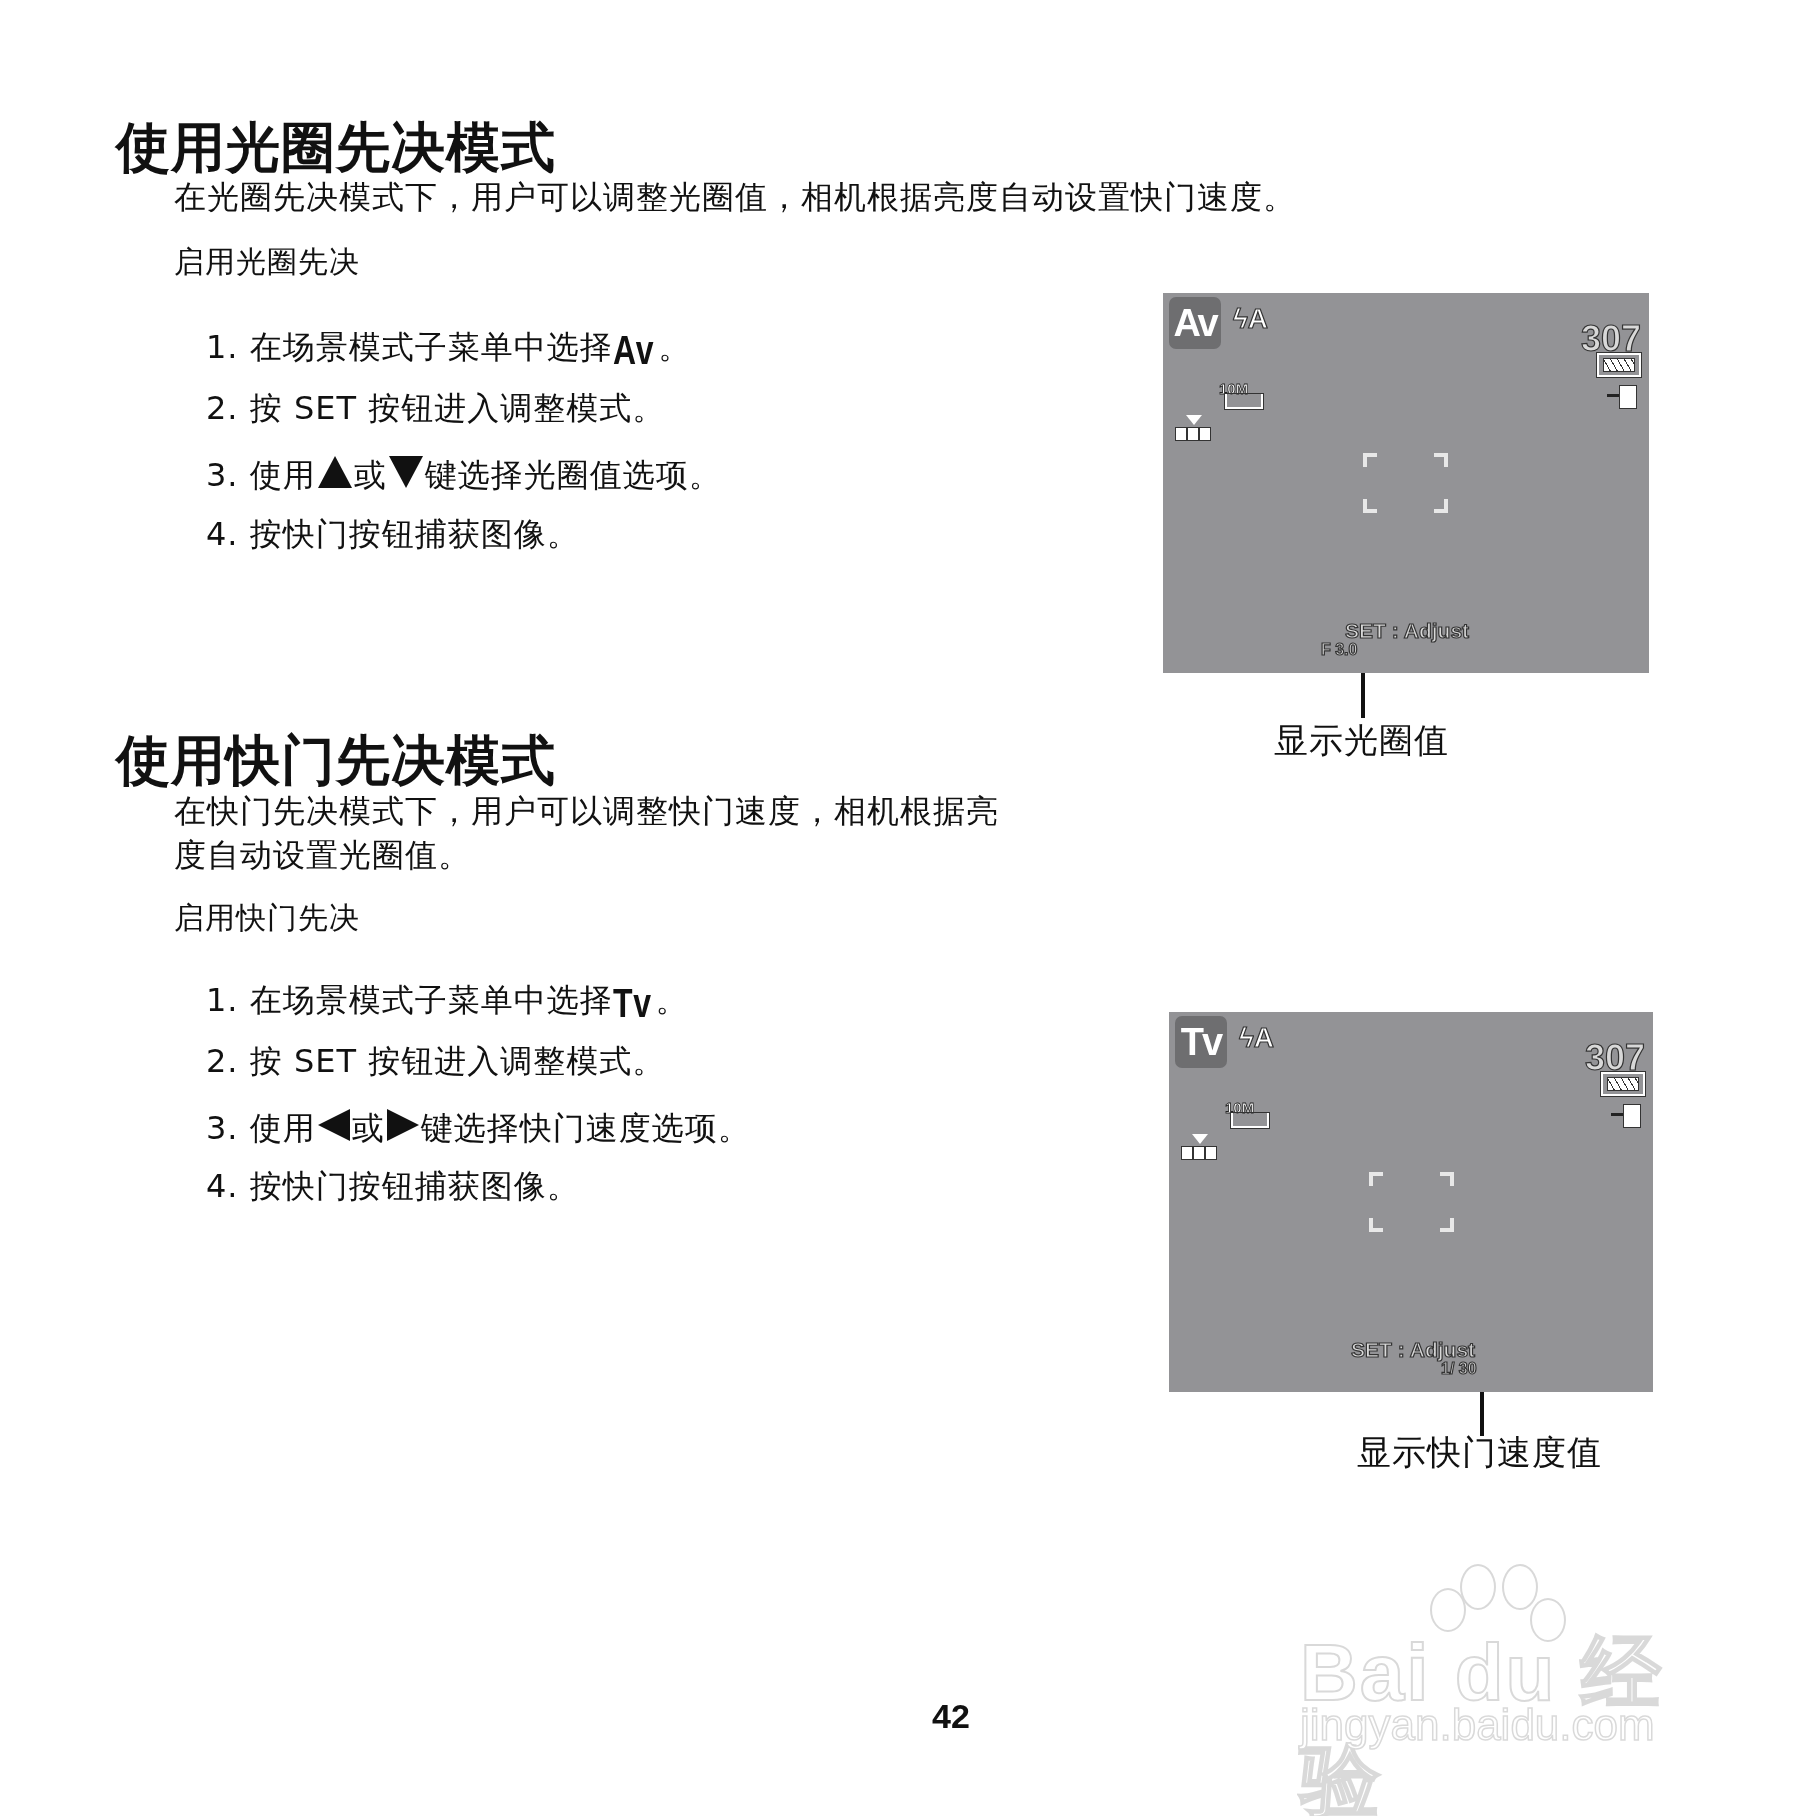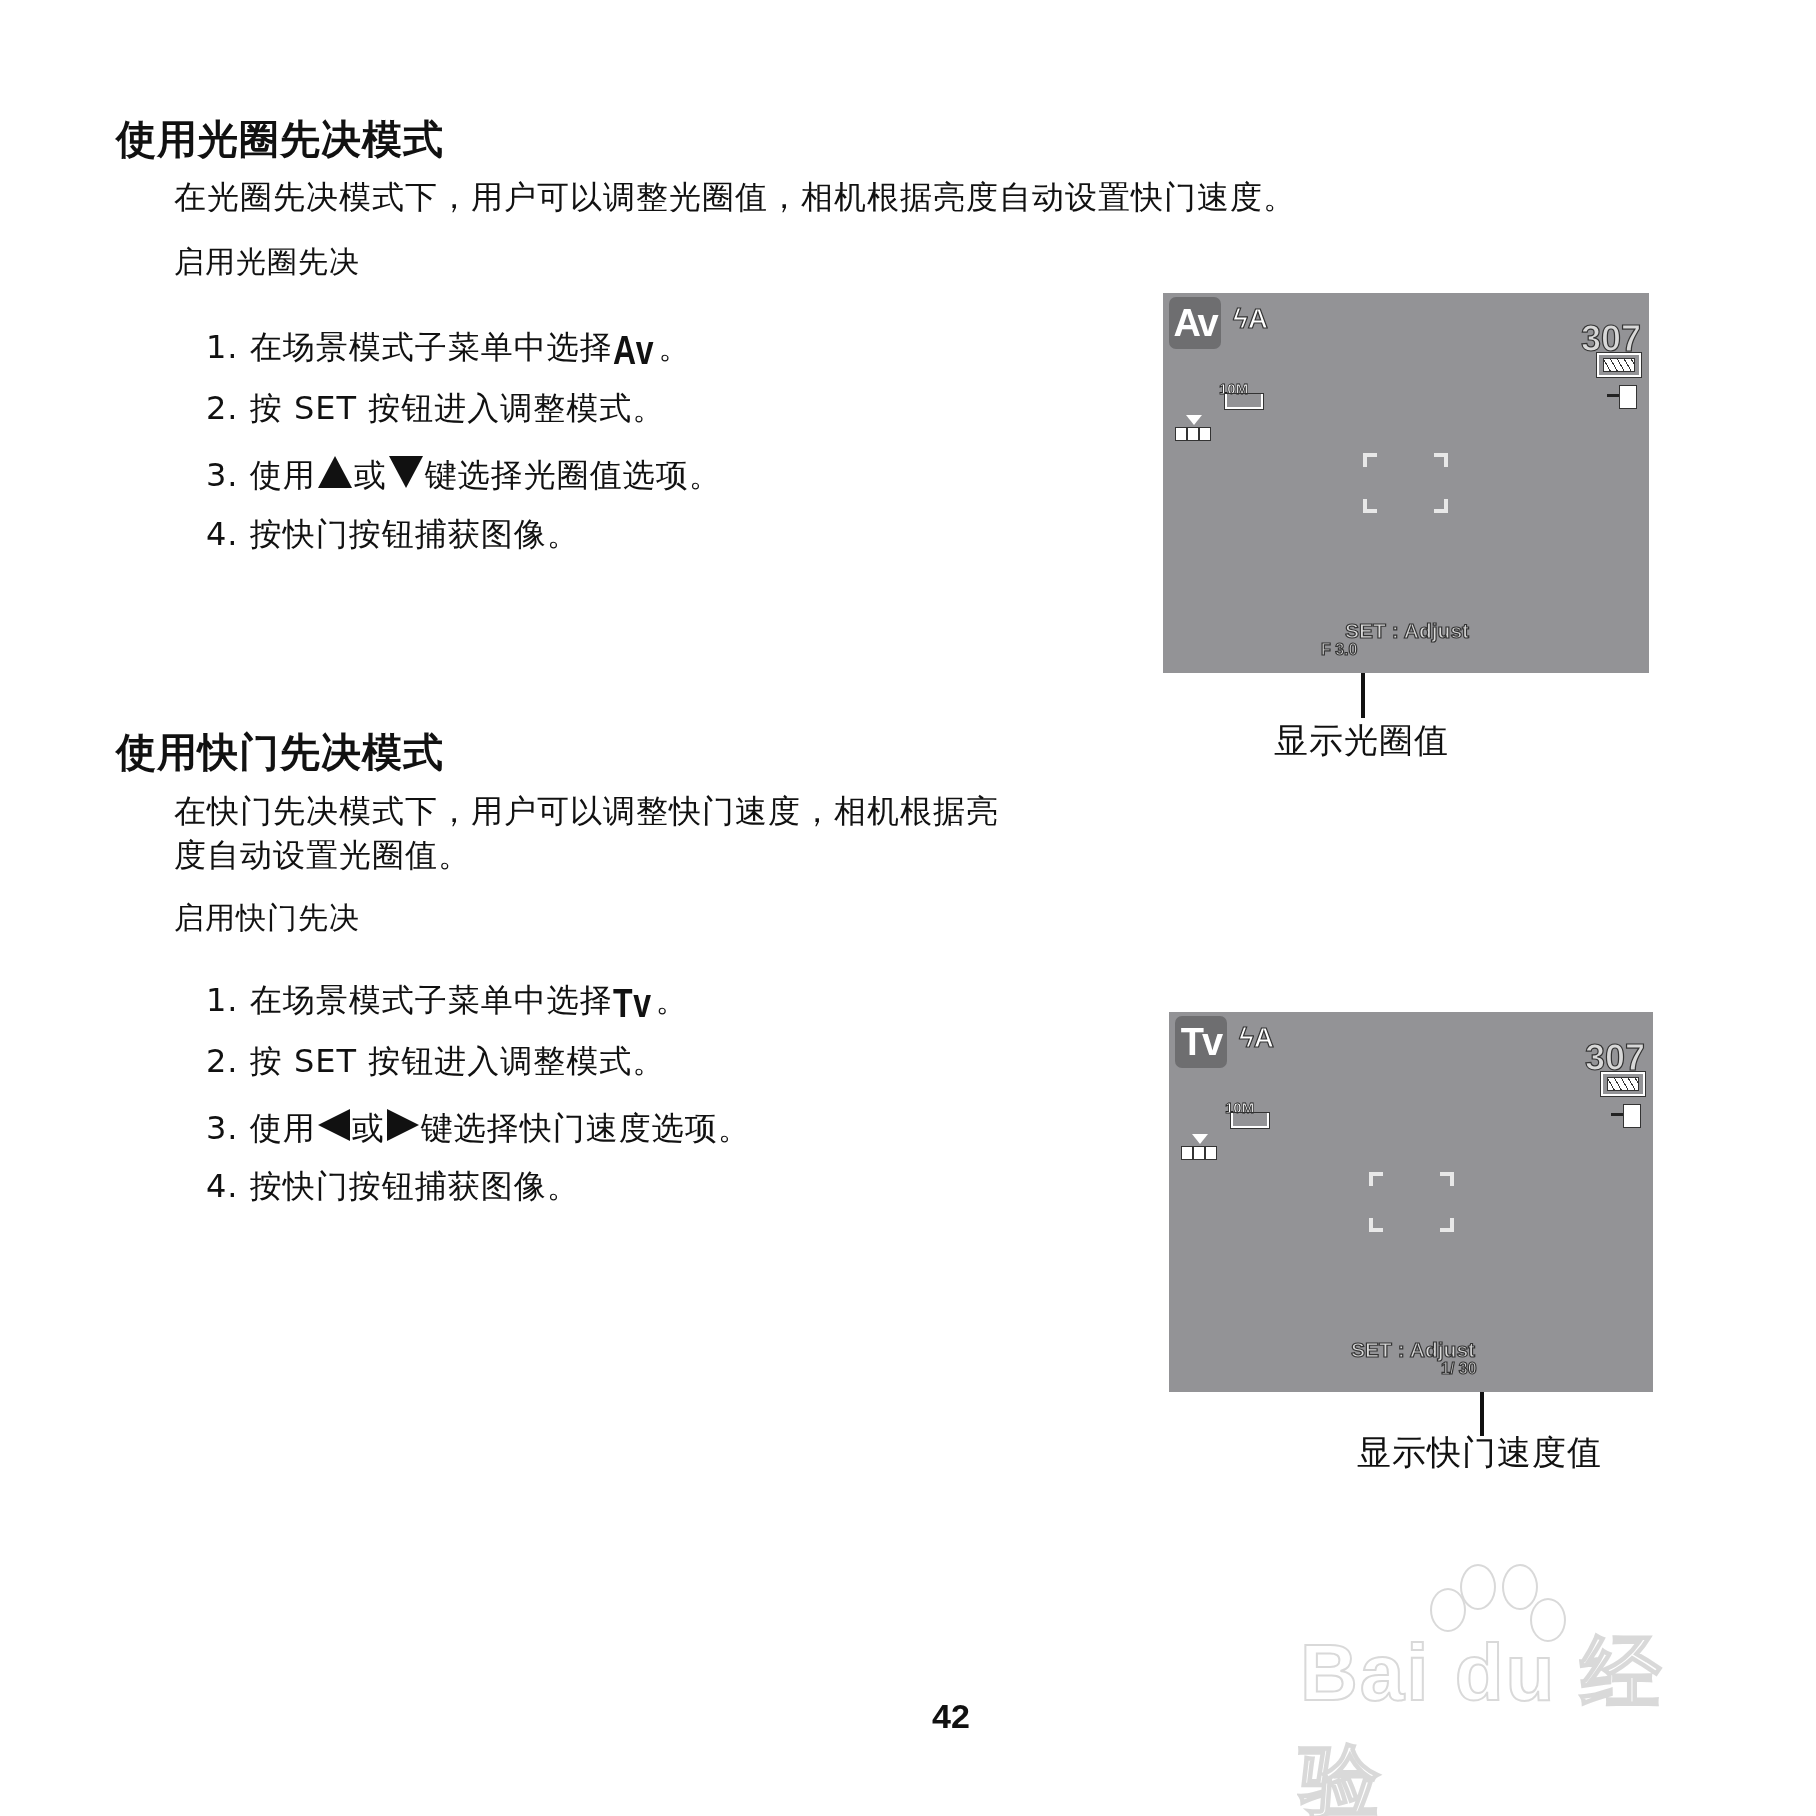--- a/index.html
+++ b/index.html
@@ -1,18 +1,18 @@
 <!DOCTYPE html>
 <html><head>
 <meta charset="utf-8">
 <style>
   html,body{margin:0;padding:0;background:#fff;}
   body{width:1816px;height:1816px;position:relative;overflow:hidden;font-family:"DejaVu Sans","Liberation Sans",sans-serif;color:#111;}
   .abs{position:absolute;white-space:nowrap;}
-  .h1{font-size:40px;font-weight:bold;letter-spacing:1px;}
+  .h1{font-size:54px;font-weight:bold;letter-spacing:1px;}
   .body{font-size:32px;letter-spacing:1px;}
   .sub{font-size:30px;letter-spacing:1px;}
   .step{font-size:32px;letter-spacing:1px;}
   .inl{display:inline-block;font-family:"Liberation Sans",sans-serif;font-weight:bold;font-size:40px;transform:scaleX(0.8);transform-origin:left;margin-right:-6px;vertical-align:-6px;}
   .tri{display:inline-block;width:0;height:0;vertical-align:-2px;margin:0 2px;}
   .tri.up{border-left:17px solid transparent;border-right:17px solid transparent;border-bottom:32px solid #111;}
   .tri.down{border-left:17px solid transparent;border-right:17px solid transparent;border-top:32px solid #111;}
   .tri.left{border-top:16px solid transparent;border-bottom:16px solid transparent;border-right:32px solid #111;}
   .tri.right{border-top:16px solid transparent;border-bottom:16px solid transparent;border-left:32px solid #111;}
   .lcd{position:absolute;background:#939396;}
@@ -147,13 +147,14 @@
 <div class="abs caption" style="left:1357px;top:1430px;">显示快门速度值</div>
 
 <div class="abs page" style="left:932px;top:1697px;">42</div>
 
 <div class="wm">
   <span class="paw" style="left:170px;top:14px;width:32px;height:42px;"></span>
   <span class="paw" style="left:212px;top:14px;width:32px;height:42px;"></span>
   <span class="paw" style="left:140px;top:38px;width:32px;height:40px;"></span>
   <span class="paw" style="left:240px;top:48px;width:32px;height:40px;"></span>
   <div class="logo">Bai du 经验</div>
+  <div class="site">jingyan.baidu.com</div>
 </div>
 
 </body></html>

